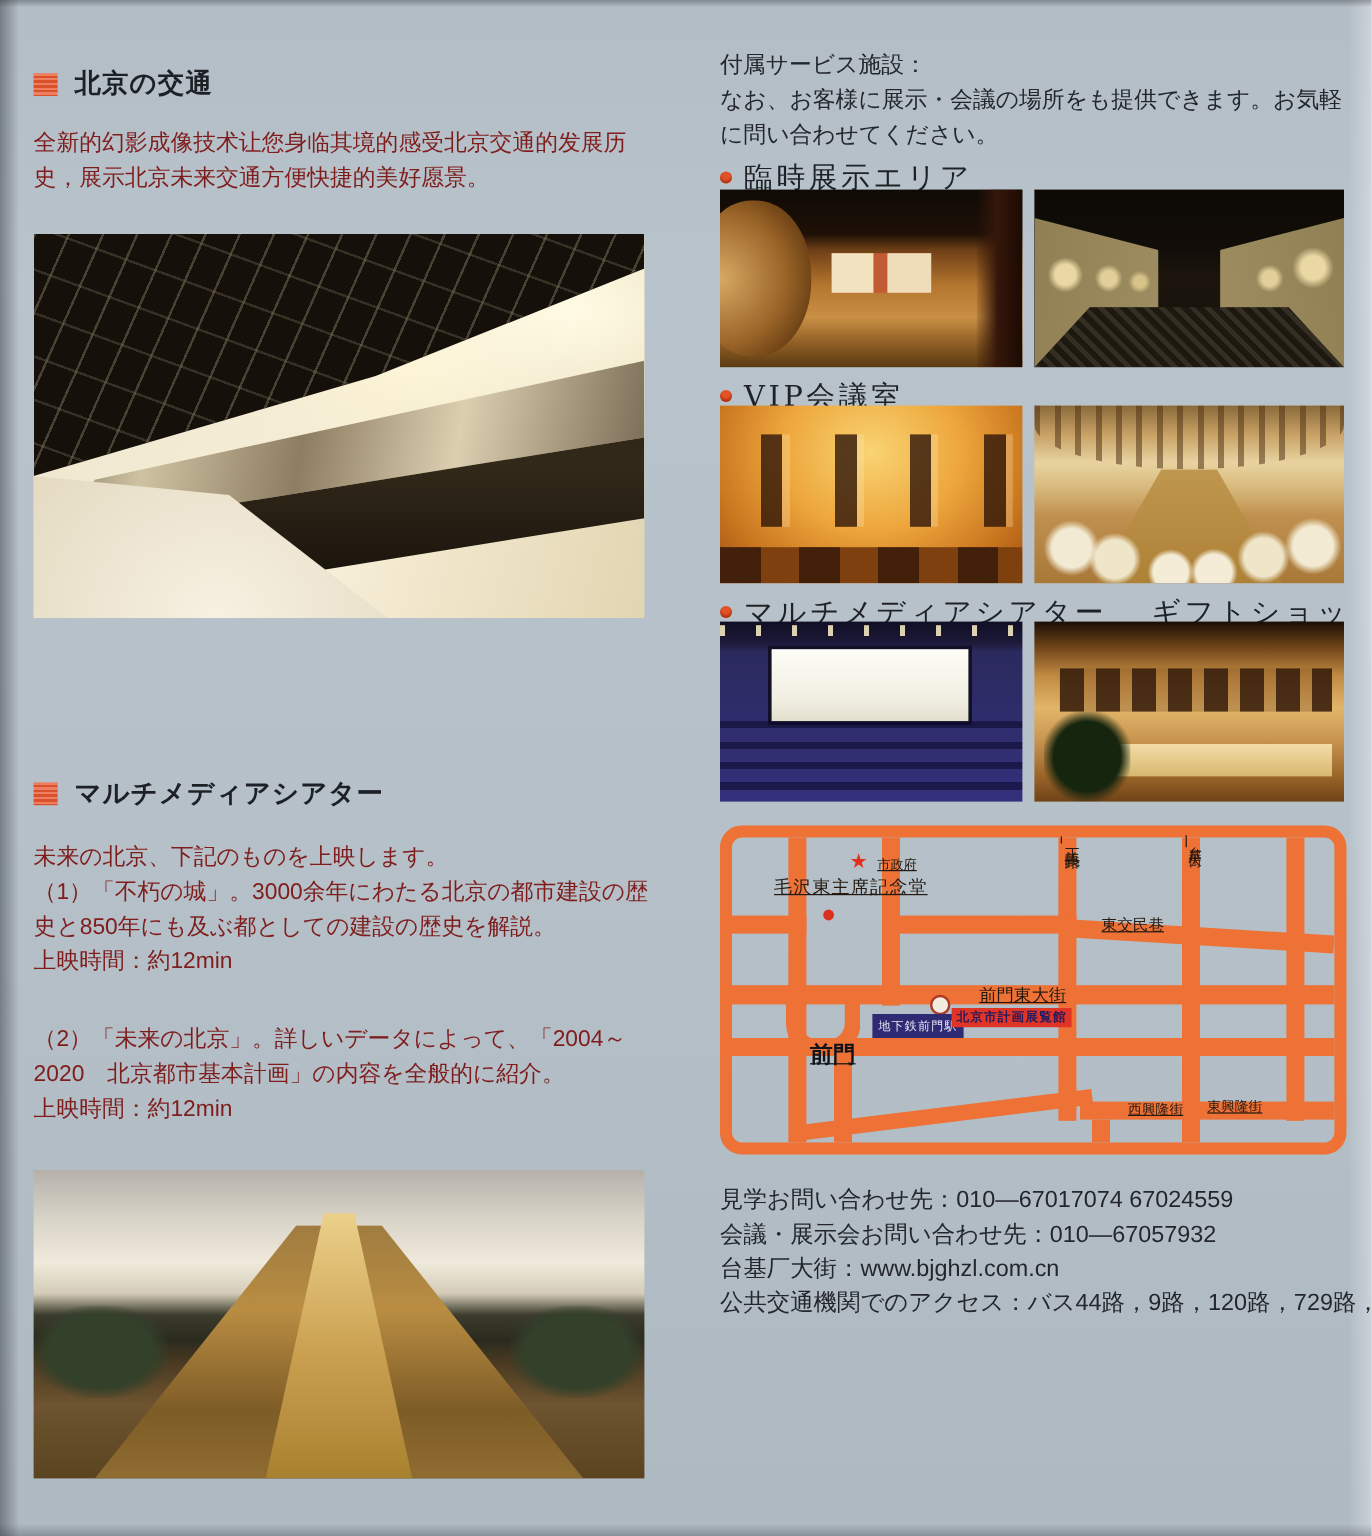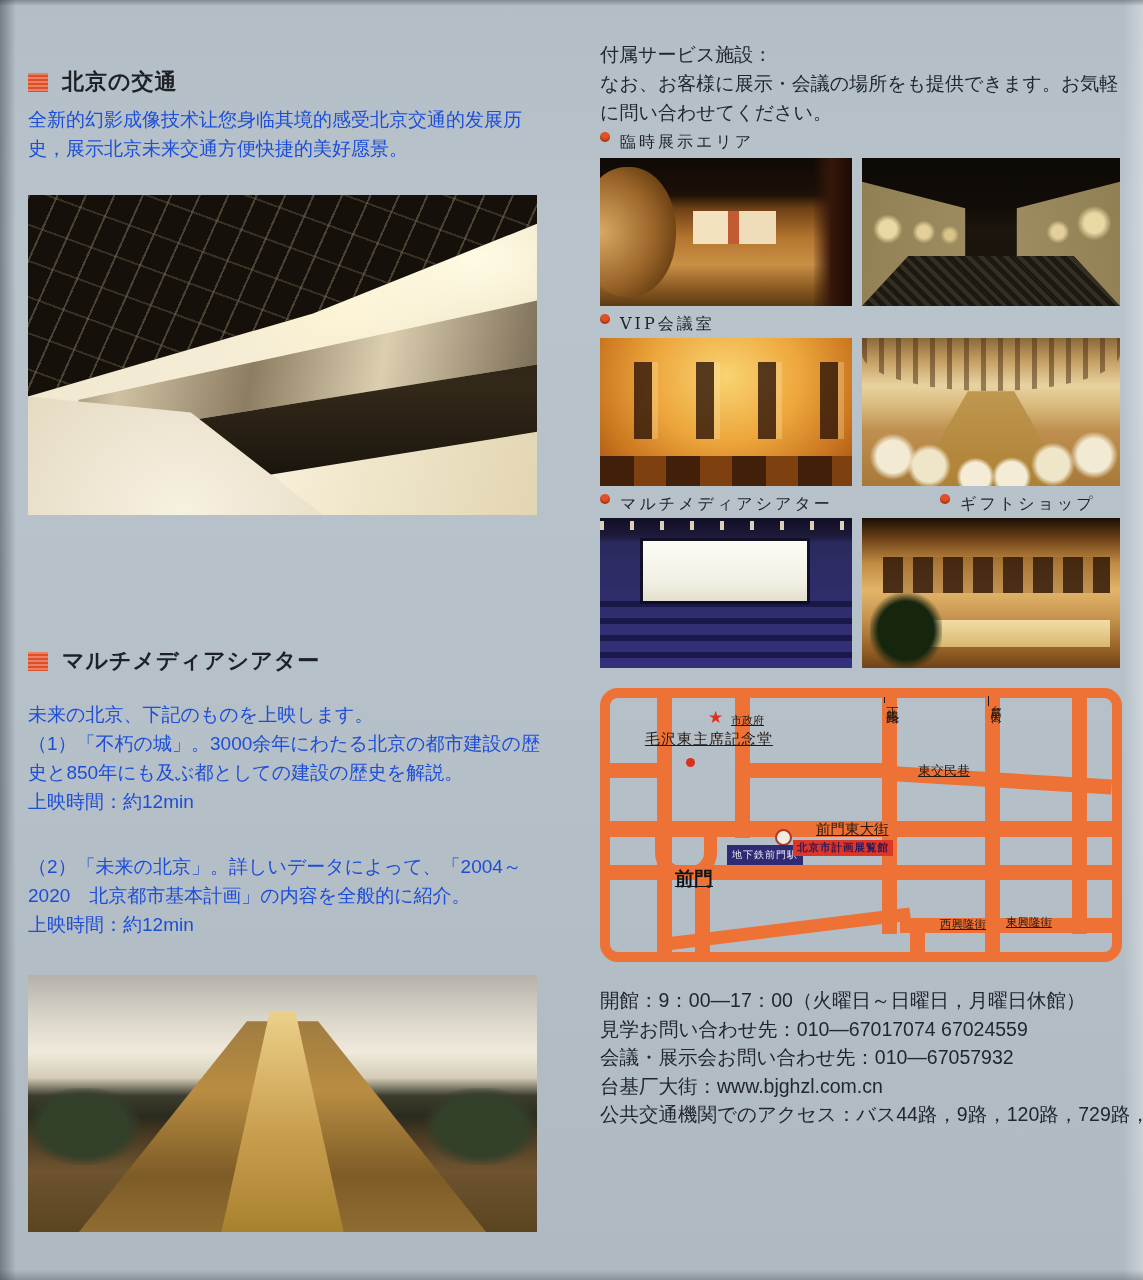--- a/index.html
+++ b/index.html
@@ -17,21 +17,21 @@
     background:linear-gradient(270deg,rgba(255,255,255,.35),rgba(255,255,255,0));}
   .edge-top{left:0;top:0;width:1143px;height:6px;background:linear-gradient(180deg,rgba(40,42,48,.35),rgba(40,42,48,0));}
   .edge-bottom{left:0;bottom:0;width:1143px;height:10px;background:linear-gradient(0deg,rgba(40,42,48,.28),rgba(40,42,48,0));}
 
   
   .sec-header{display:flex;align-items:center;gap:14px;}
   .sq{width:20px;height:19px;background:#e8552e;
      background-image:repeating-linear-gradient(180deg,rgba(255,255,255,.25) 0 2px,rgba(0,0,0,.06) 2px 4px);}
   .sec-title{font-size:22px;font-weight:bold;color:#1d2126;letter-spacing:1px;}
 
-  .body-text{font-size:19px;line-height:29px;color:#1d4ed8;}
+  .body-text{font-size:19px;line-height:29px;color:#7f1d1d;}
 
   
   .photo{overflow:hidden;position:absolute;}
   .photo>div{position:absolute;}
 
   .ph-hall{background:
     radial-gradient(ellipse at 88% 20%,#fffbe4 0%,rgba(255,250,215,0) 32%),
     radial-gradient(ellipse at 62% 34%,#fdf3d2 0%,rgba(253,243,210,0) 26%),
     linear-gradient(105deg,#efe7d0 0%,#f6eed6 55%,#e2d5b2 100%);}
   .ph-hall .ceil{left:0;top:0;width:100%;height:100%;
@@ -125,22 +125,22 @@
   .ph-gift{background:linear-gradient(180deg,#1a0e05 0%,#6e4318 14%,#c08a42 30%,#e2b56a 48%,#c89550 66%,#9a6428 86%,#6e4318 100%);}
   .ph-gift .shelves{left:8%;top:26%;width:88%;height:24%;
     background:repeating-linear-gradient(90deg,rgba(48,24,8,.85) 0 20px,rgba(140,90,40,.4) 20px 30px);}
   .ph-gift .counter{left:10%;bottom:14%;width:86%;height:18%;
     background:linear-gradient(180deg,#f2dca6,#d8b870);}
   .ph-gift .plant{left:3%;bottom:0;width:28%;height:50%;
     background:radial-gradient(ellipse,#16250e 0 55%,rgba(22,37,14,0) 75%);}
 
   
   .r-intro-title{font-size:19px;line-height:29px;}
-  .gal-label{display:flex;gap:10px;
-    font-family:"DejaVu Serif","Liberation Serif",serif;font-size:16px;letter-spacing:3px;color:#1e2226;}
+  .gal-label{display:flex;align-items:center;gap:10px;
+    font-family:"DejaVu Serif","Liberation Serif",serif;font-size:24px;letter-spacing:3px;color:#1e2226;}
   .dot{width:10px;height:10px;border-radius:50%;background:#e25226;box-shadow:inset 0 -2px 2px rgba(120,20,0,.5);}
 
   
   .map{left:600px;top:688px;width:522px;height:274px;}
   .map-frame{position:absolute;left:0;top:0;width:502px;height:254px;border:10px solid #ee7135;border-radius:18px;}
   .road{position:absolute;background:#ee7135;}
   .uloop{position:absolute;border:13px solid #ee7135;border-top:none;border-radius:0 0 26px 26px;}
   .map-label{position:absolute;font-family:"DejaVu Serif","Liberation Serif",serif;color:#241a12;white-space:nowrap;text-decoration:underline;}
   .map-label.vert{writing-mode:vertical-rl;letter-spacing:2px;}
   .map-dot{position:absolute;width:9px;height:9px;border-radius:50%;background:#d9301f;}
@@ -155,21 +155,21 @@
   .info-line.indent{padding-left:225px;}
 </style>
 </head>
 <body>
 
 <div class="abs edge-left"></div>
 <div class="abs edge-right"></div>
 <div class="abs edge-top"></div>
 <div class="abs edge-bottom"></div>
 
-<div class="abs sec-header" style="left:28px;top:55px;margin-top:12px;">
+<div class="abs sec-header" style="left:28px;top:55px;">
   <span class="sq"></span>
   <span class="sec-title">北京の交通</span>
 </div>
 
 <div class="abs body-text" style="left:28px;top:105px;width:514px;">全新的幻影成像技术让您身临其境的感受北京交通的发展历史，展示北京未来交通方便快捷的美好愿景。</div>
 
 <div class="photo ph-hall" style="left:28px;top:195px;width:509px;height:320px;">
   <div class="ceil"></div>
   <div class="metal"></div>
   <div class="band"></div>
@@ -282,18 +282,17 @@
   <div class="map-label" style="left:216px;top:132px;font-size:14.5px;">前門東大街</div>
   <div class="subway-logo" style="left:175px;top:141px;"></div>
   <div class="tag tag-subway" style="left:127px;top:157px;">地下鉄前門駅</div>
   <div class="tag tag-hall" style="left:193px;top:152px;">北京市計画展覧館</div>
   <div class="map-label" style="left:75px;top:178px;font-size:19px;font-weight:bold;color:#101418;">前門</div>
   <div class="map-label" style="left:340px;top:229px;font-size:11.5px;">西興隆街</div>
   <div class="map-label" style="left:406px;top:227px;font-size:11.5px;">東興隆街</div>
 </div>
 
 <div class="abs" style="left:600px;top:986px;width:540px;">
-  <div class="info-line">開館：9：00—17：00（火曜日～日曜日，月曜日休館）</div>
   <div class="info-line">見学お問い合わせ先：010—67017074 67024559</div>
   <div class="info-line">会議・展示会お問い合わせ先：010—67057932</div>
   <div class="info-line">台基厂大街：www.bjghzl.com.cn</div>
   <div class="info-line">公共交通機関でのアクセス：バス44路，9路，120路，729路，</div>
 </div>
 
 </body></html>

